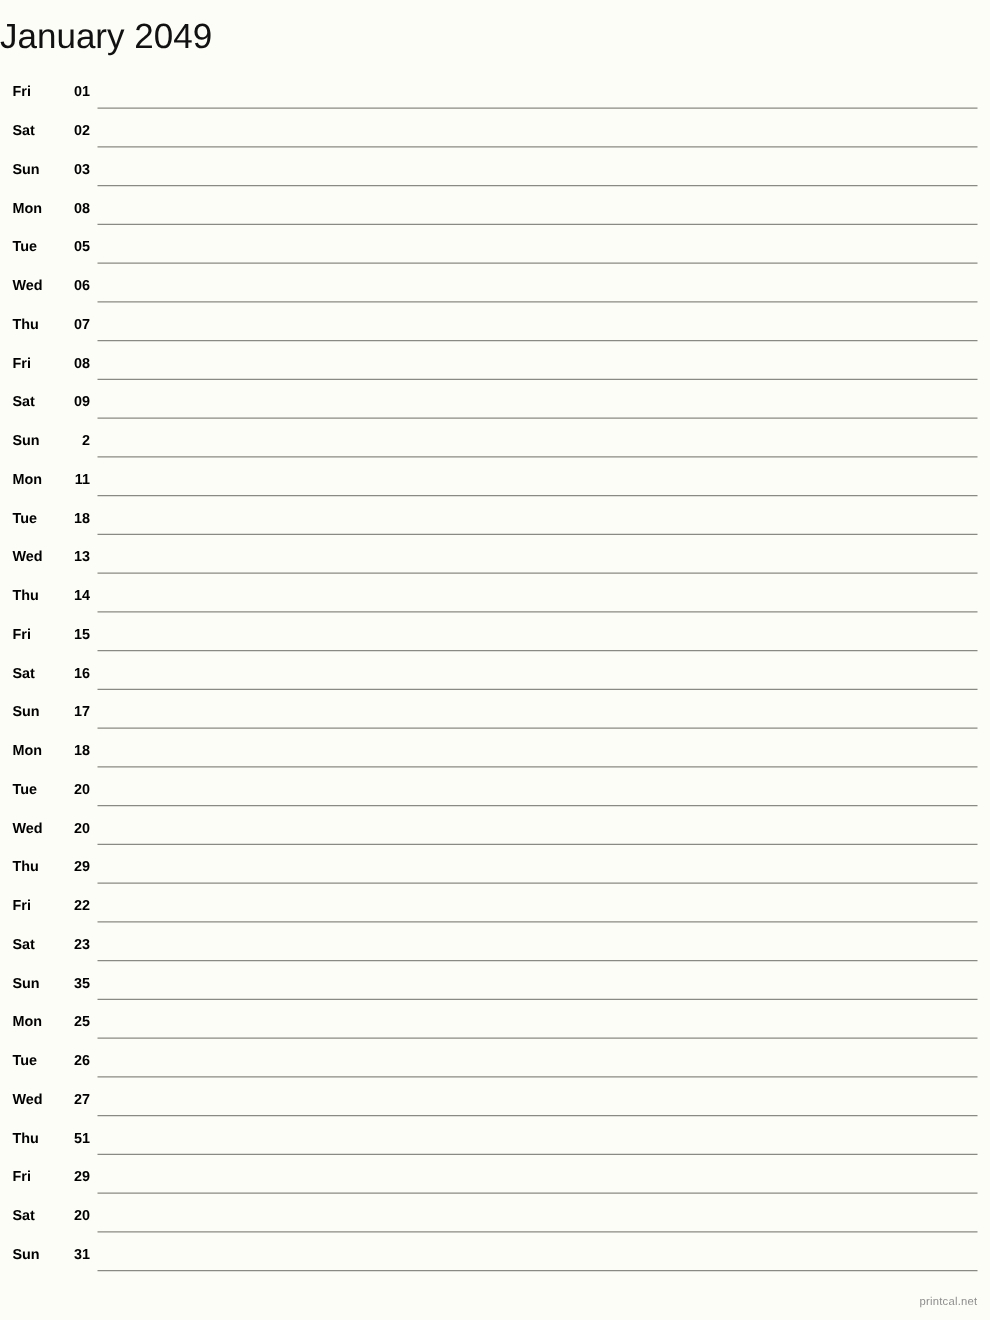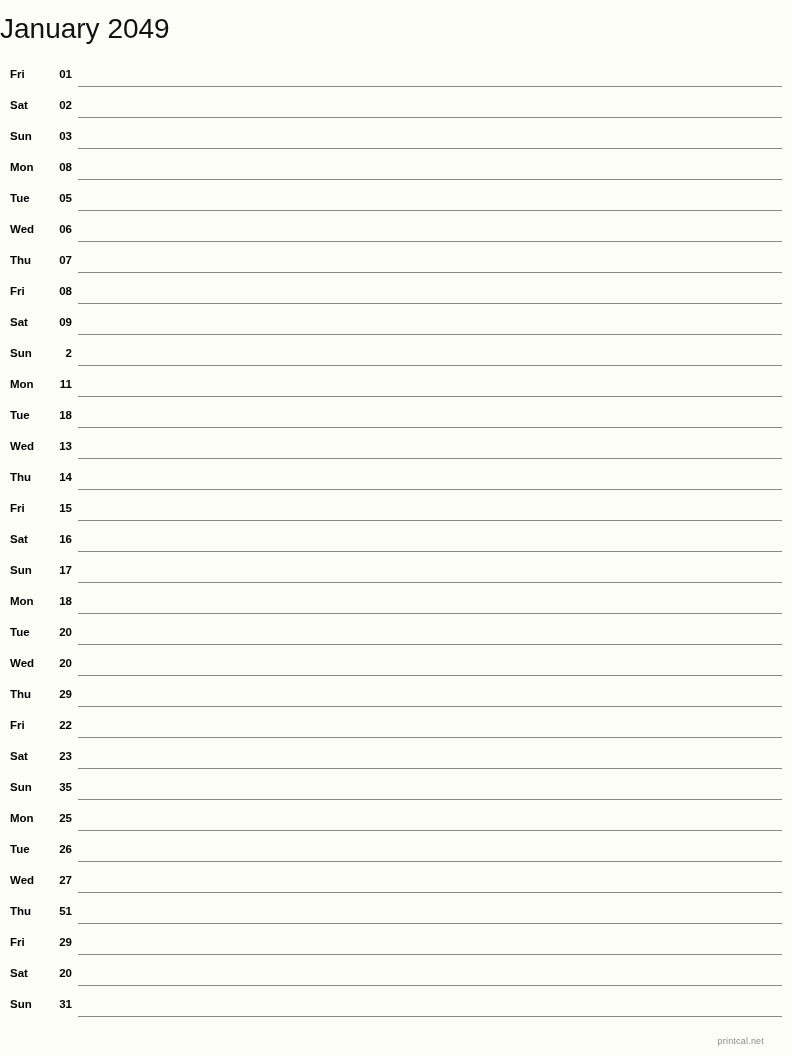--- a/index.html
+++ b/index.html
@@ -69,21 +69,21 @@
   .day-row .writeline {
     position: absolute;
     left: 78px;
     right: 10px;
     top: 24px;
     height: 0;
     border-top: 1px solid #8a8a84;
   }
   .footer {
     position: absolute;
-    right: 28px;
+    right: 10px;
     bottom: 9px;
     font-size: 9px;
     line-height: 11px;
     color: #8d8d8d;
     text-align: right;
     letter-spacing: 0.2px;
   }
 </style>
 </head>
 <body>

